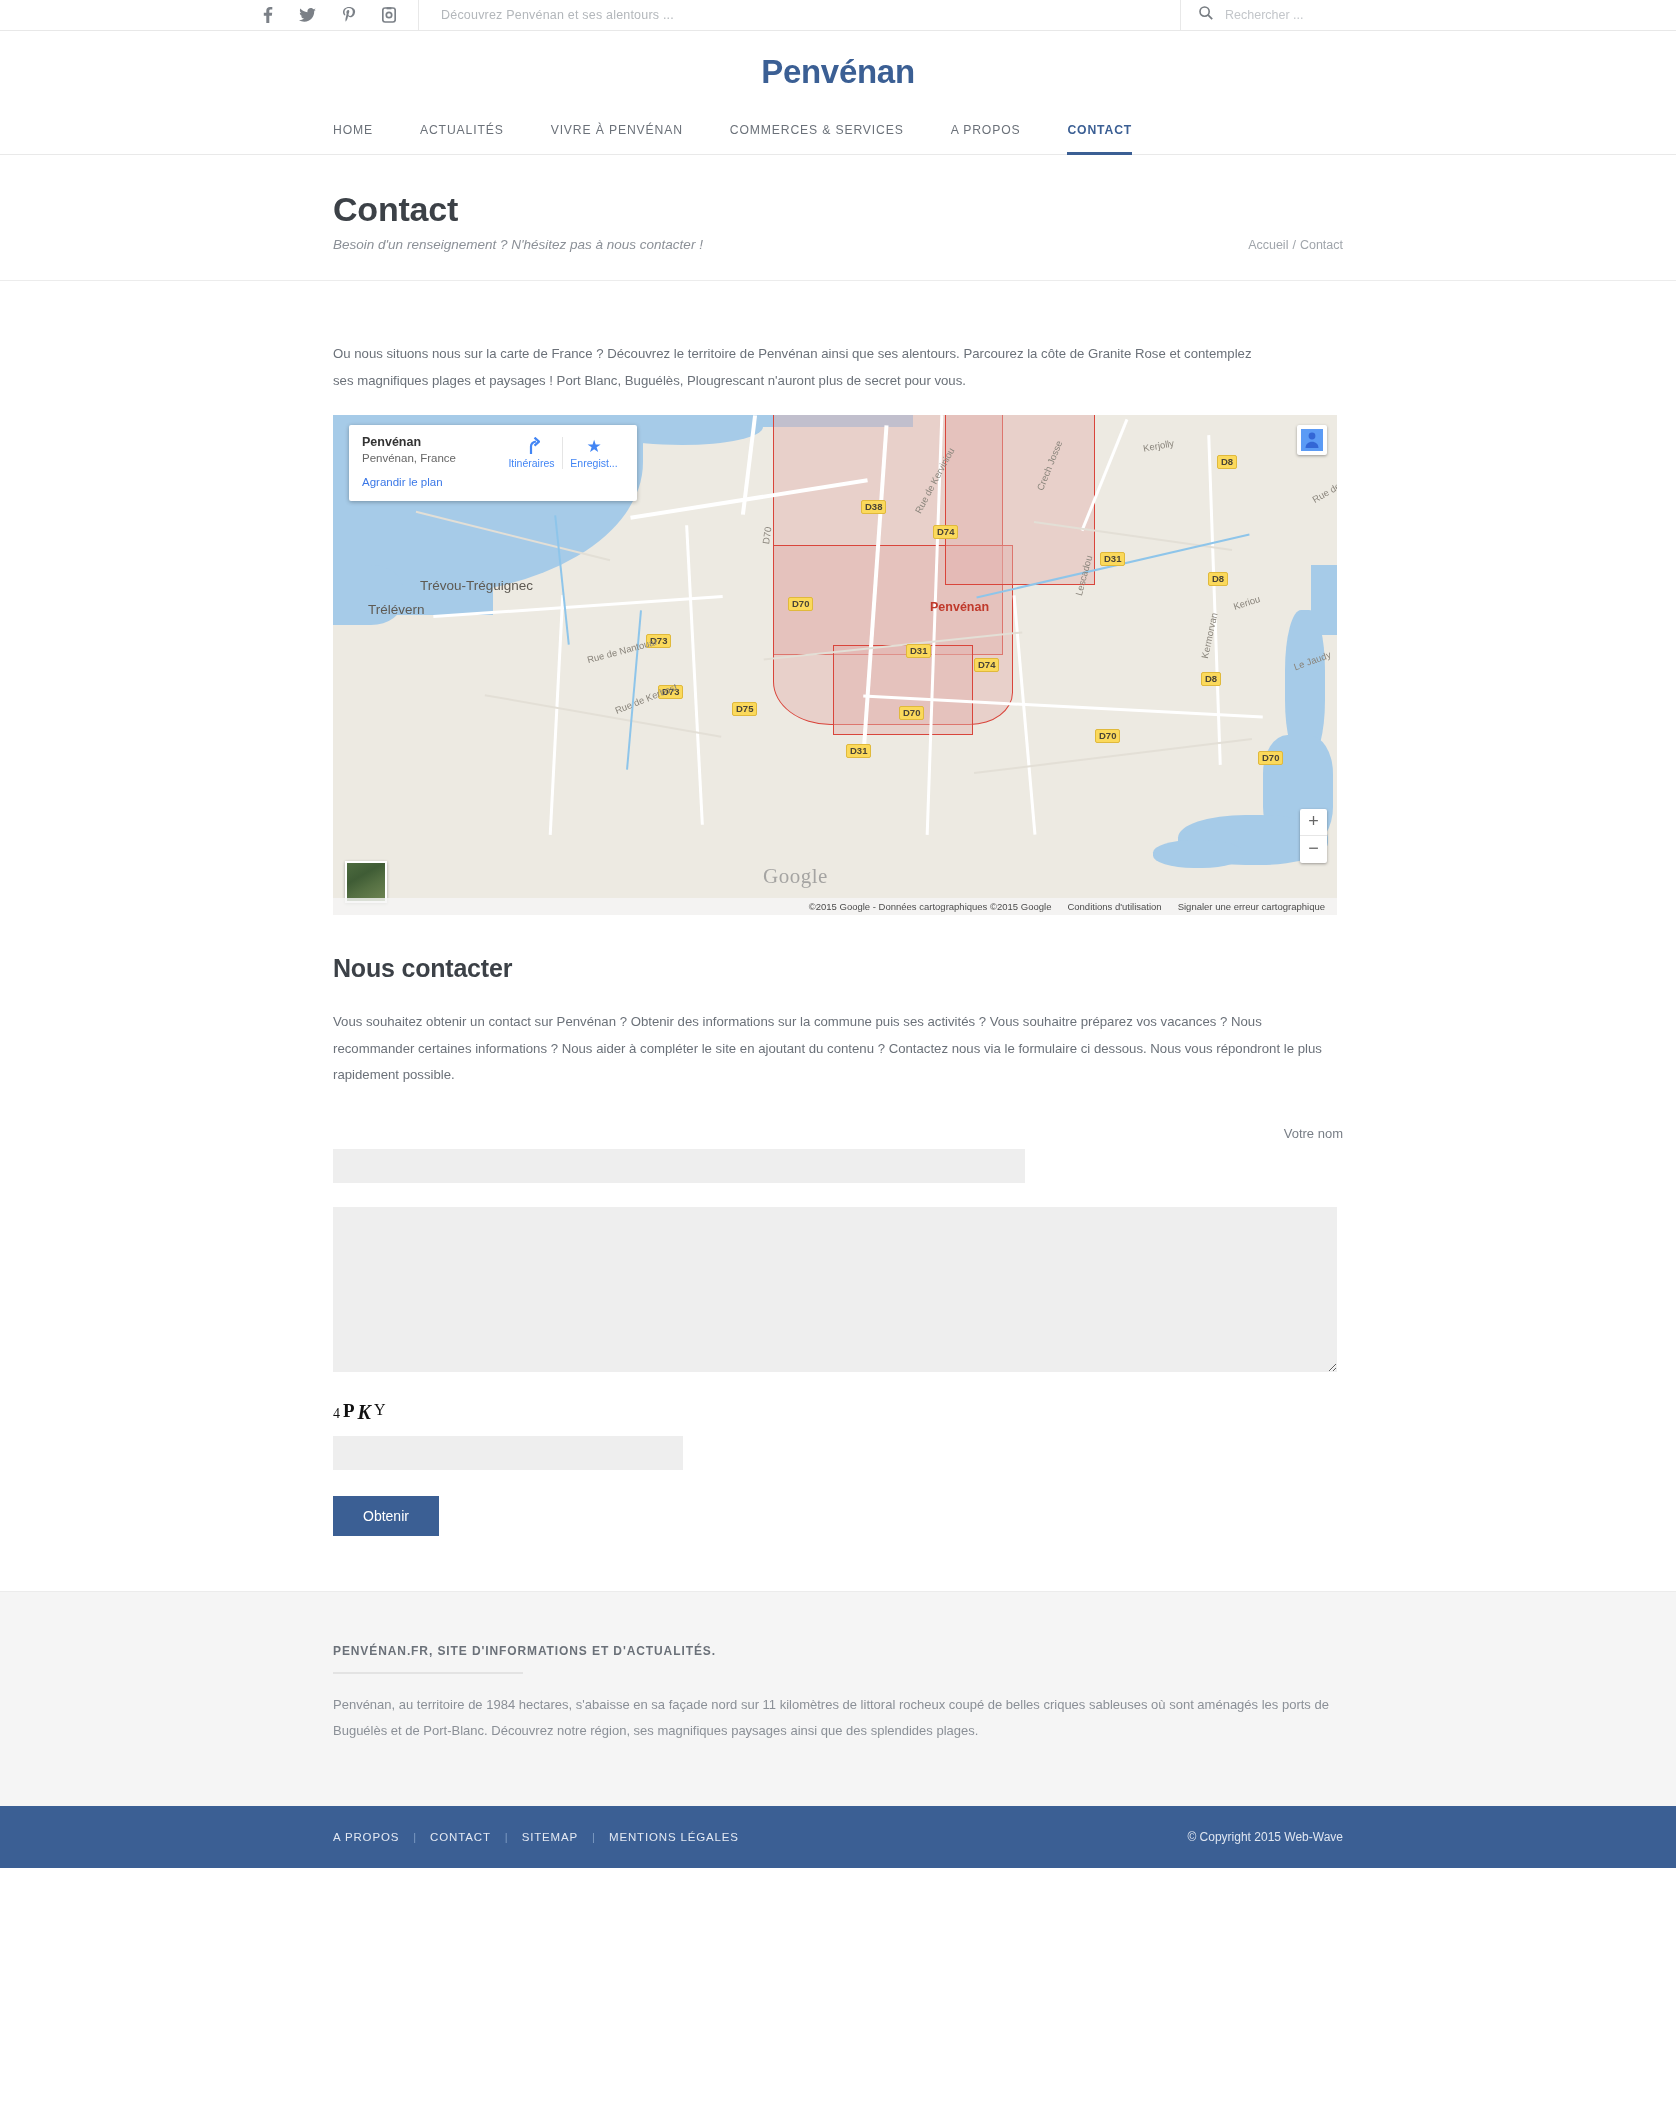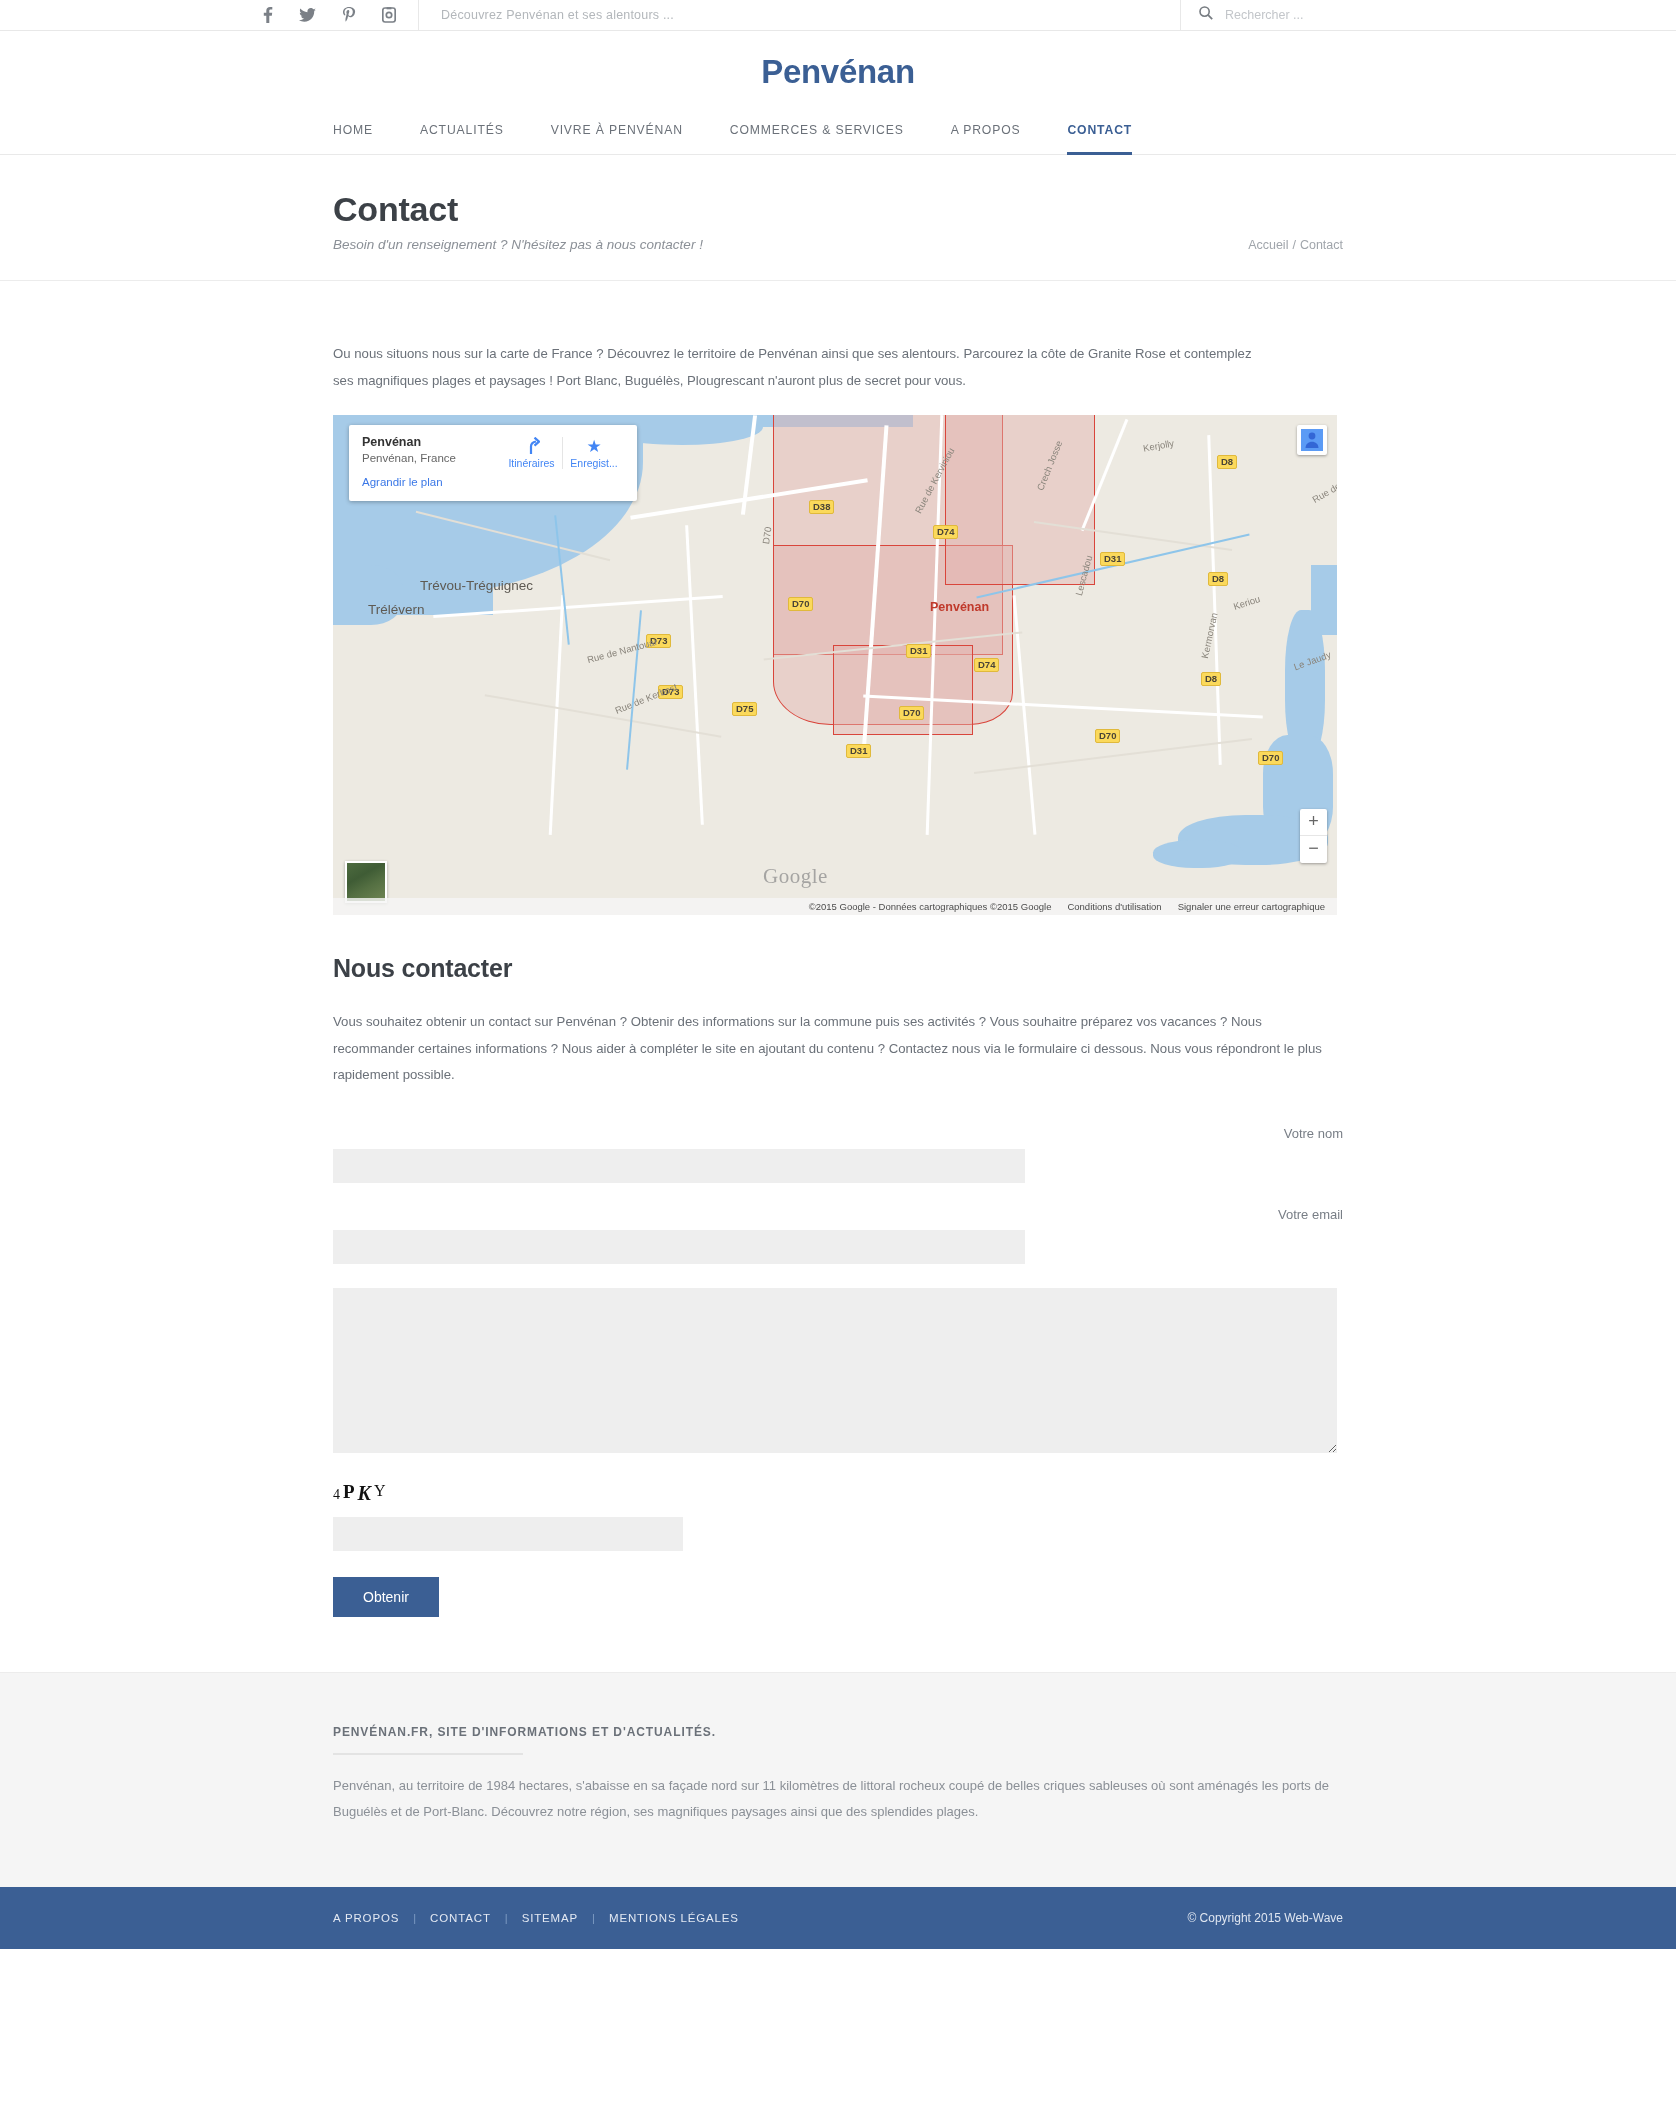--- a/index.html
+++ b/index.html
@@ -356,21 +356,21 @@
       <div class="zoomctl">
         <div>+</div>
         <div>−</div>
       </div>
 
       <div class="sat-thumb"></div>
 
       <div class="gwordmark">Google</div>
 
       <div id="map-shields">
-          <div class="shield" style="left: 476px; top: 85px;">D38</div>
+          <div class="shield" style="left: 528px; top: 85px;">D38</div>
           <div class="shield" style="left: 600px; top: 110px;">D74</div>
           <div class="shield" style="left: 884px; top: 40px;">D8</div>
           <div class="shield" style="left: 767px; top: 137px;">D31</div>
           <div class="shield" style="left: 875px; top: 157px;">D8</div>
           <div class="shield" style="left: 455px; top: 182px;">D70</div>
           <div class="shield" style="left: 313px; top: 219px;">D73</div>
           <div class="shield" style="left: 573px; top: 229px;">D31</div>
           <div class="shield" style="left: 641px; top: 243px;">D74</div>
           <div class="shield" style="left: 868px; top: 257px;">D8</div>
           <div class="shield" style="left: 325px; top: 270px;">D73</div>
@@ -410,24 +410,20 @@
 
     <h2 class="sec-title" style="margin-top:39px;">Nous contacter</h2>
     <p class="body-text" style="margin-top:26px;width:1004px;">Vous souhaitez obtenir un contact sur Penvénan ? Obtenir des informations sur la commune puis ses activités ? Vous souhaitre préparez vos vacances ? Nous recommander certaines informations ? Nous aider à compléter le site en ajoutant du contenu ? Contactez nous via le formulaire ci dessous. Nous vous répondront le plus rapidement possible.</p>
 
     <form>
       <div style="margin-top:38px;">
         <div class="flabel">Votre nom</div>
         <input class="finput" type="text" value="" style="">
       </div>
       <div style="margin-top:24px;">
-        <div class="flabel">Votre email</div>
-        <input class="finput" type="text" value="" style="">
-      </div>
-      <div style="margin-top:24px;">
         <textarea class="ftextarea" style=""></textarea>
       </div>
       <div style="margin-top:28px;">
         <div class="captcha">
           <span class="c1">4</span><span class="c2">P</span><span class="c3">K</span><span class="c4">Y</span>
         </div>
         <input class="finput fcaptcha-input" style="margin-top: 10px;" type="text" value="">
       </div>
       <button class="btn-send" type="submit" style="margin-top:26px;">Obtenir</button>
     </form>

